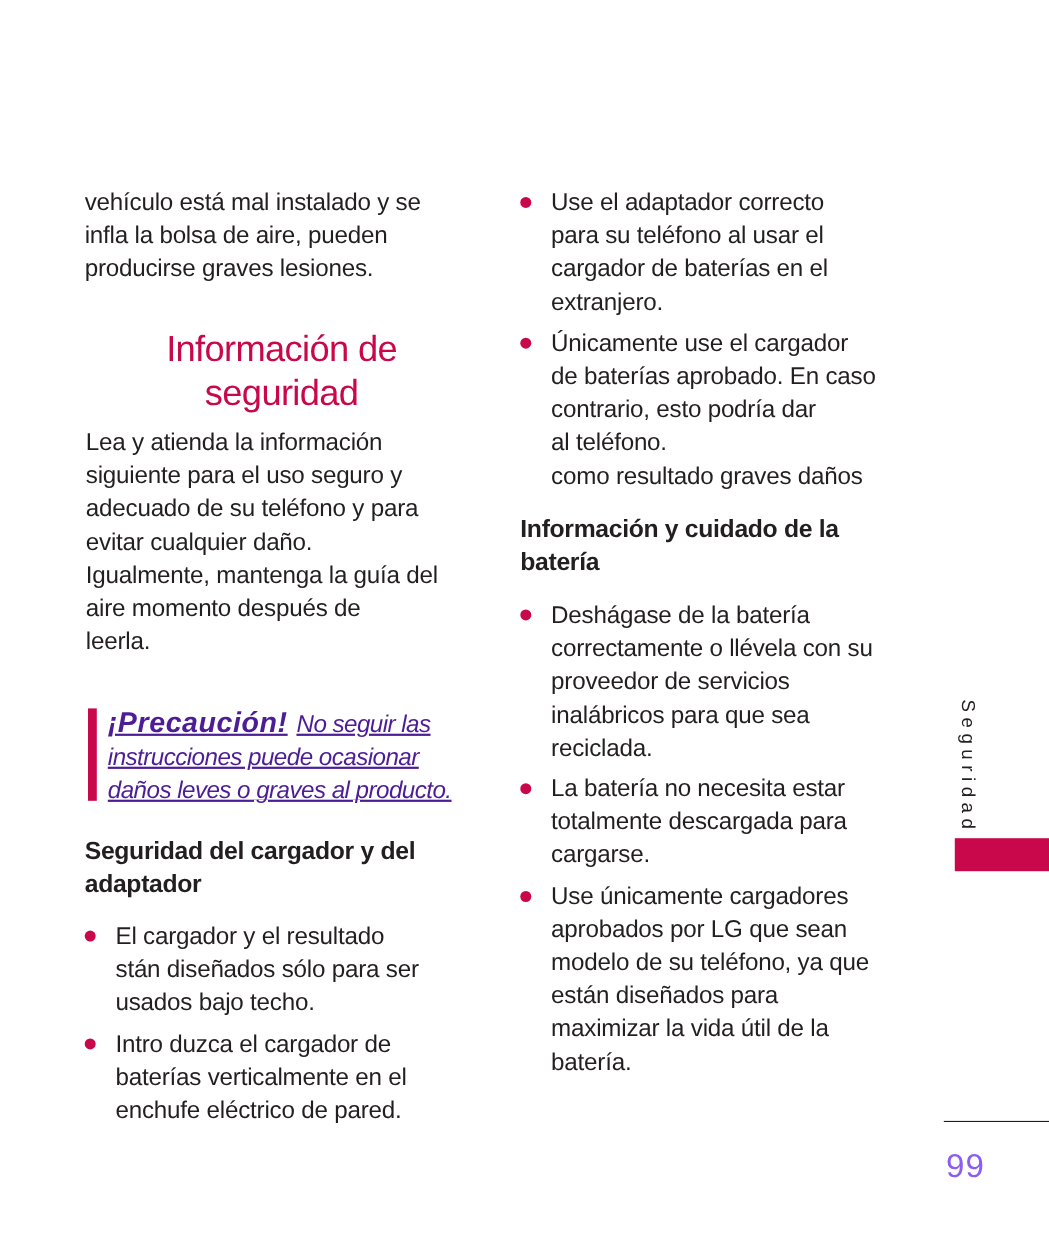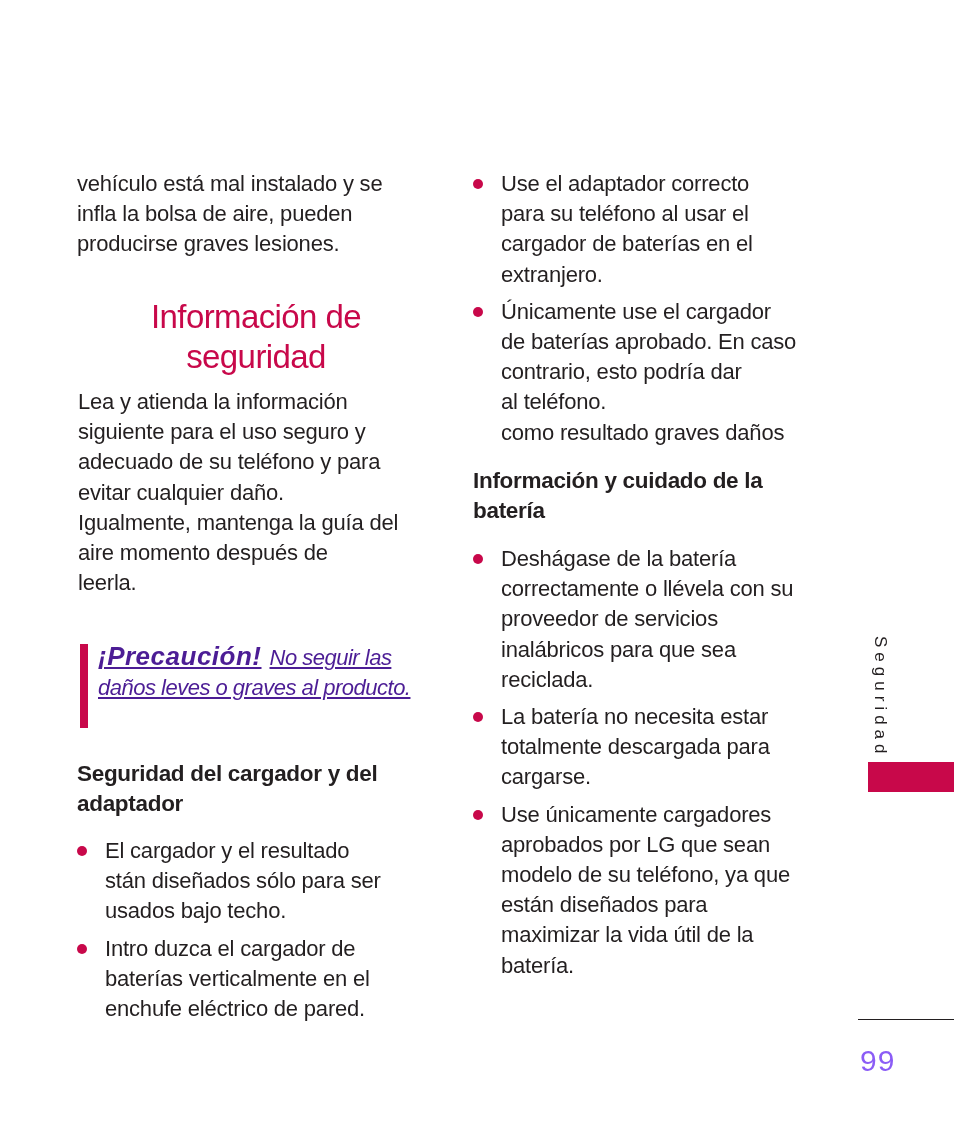--- a/index.html
+++ b/index.html
@@ -58,20 +58,21 @@
   <span class="line">Igualmente, mantenga la guía del</span>
   <span class="line">aire momento después de</span>
   <span class="line">leerla.</span>
 </div>
 
 <div class="caution-bar"></div>
 <div class="caution caution-text">
   <span class="line">
     <span class="caution-title">¡Precaución!</span><span>No seguir las</span>
   </span>
+  <span class="line">instrucciones puede ocasionar</span>
   <span class="line">daños leves o graves al producto.</span>
 </div>
 
 <div class="col" style="left:77px; top:759px; width:360px;">
   <span class="line h3">Seguridad del cargador y del</span>
   <span class="line h3">adaptador</span>
 </div>
 
 <div class="col" style="left:77px; top:836px; width:360px;">
   <div class="bullet-item">

